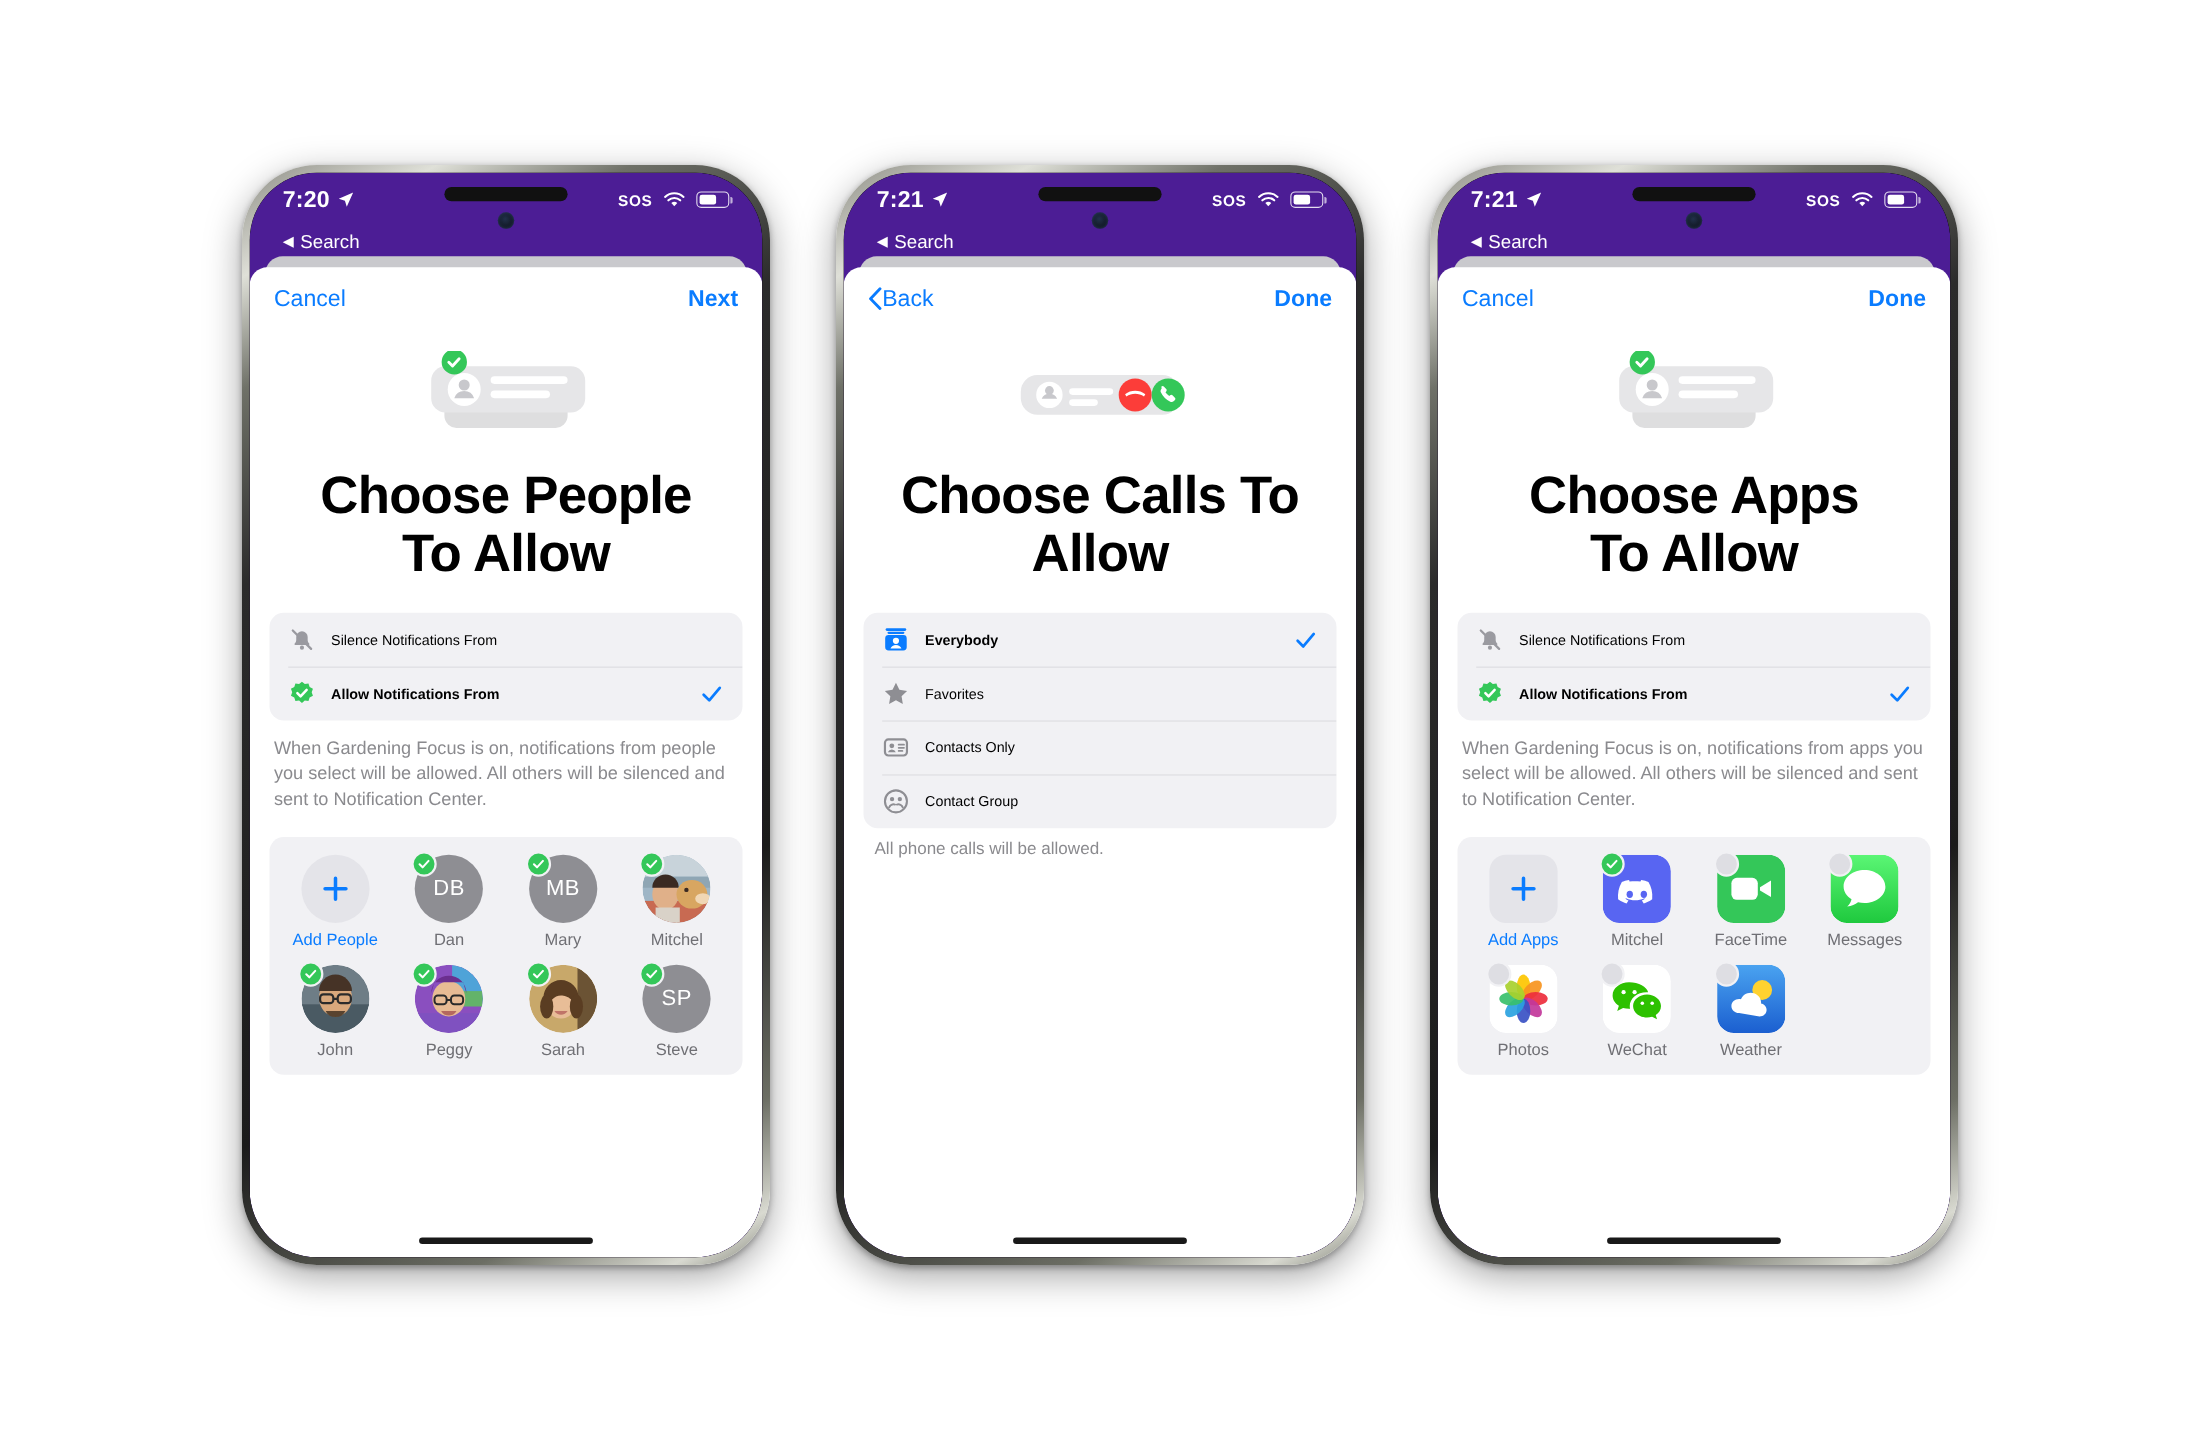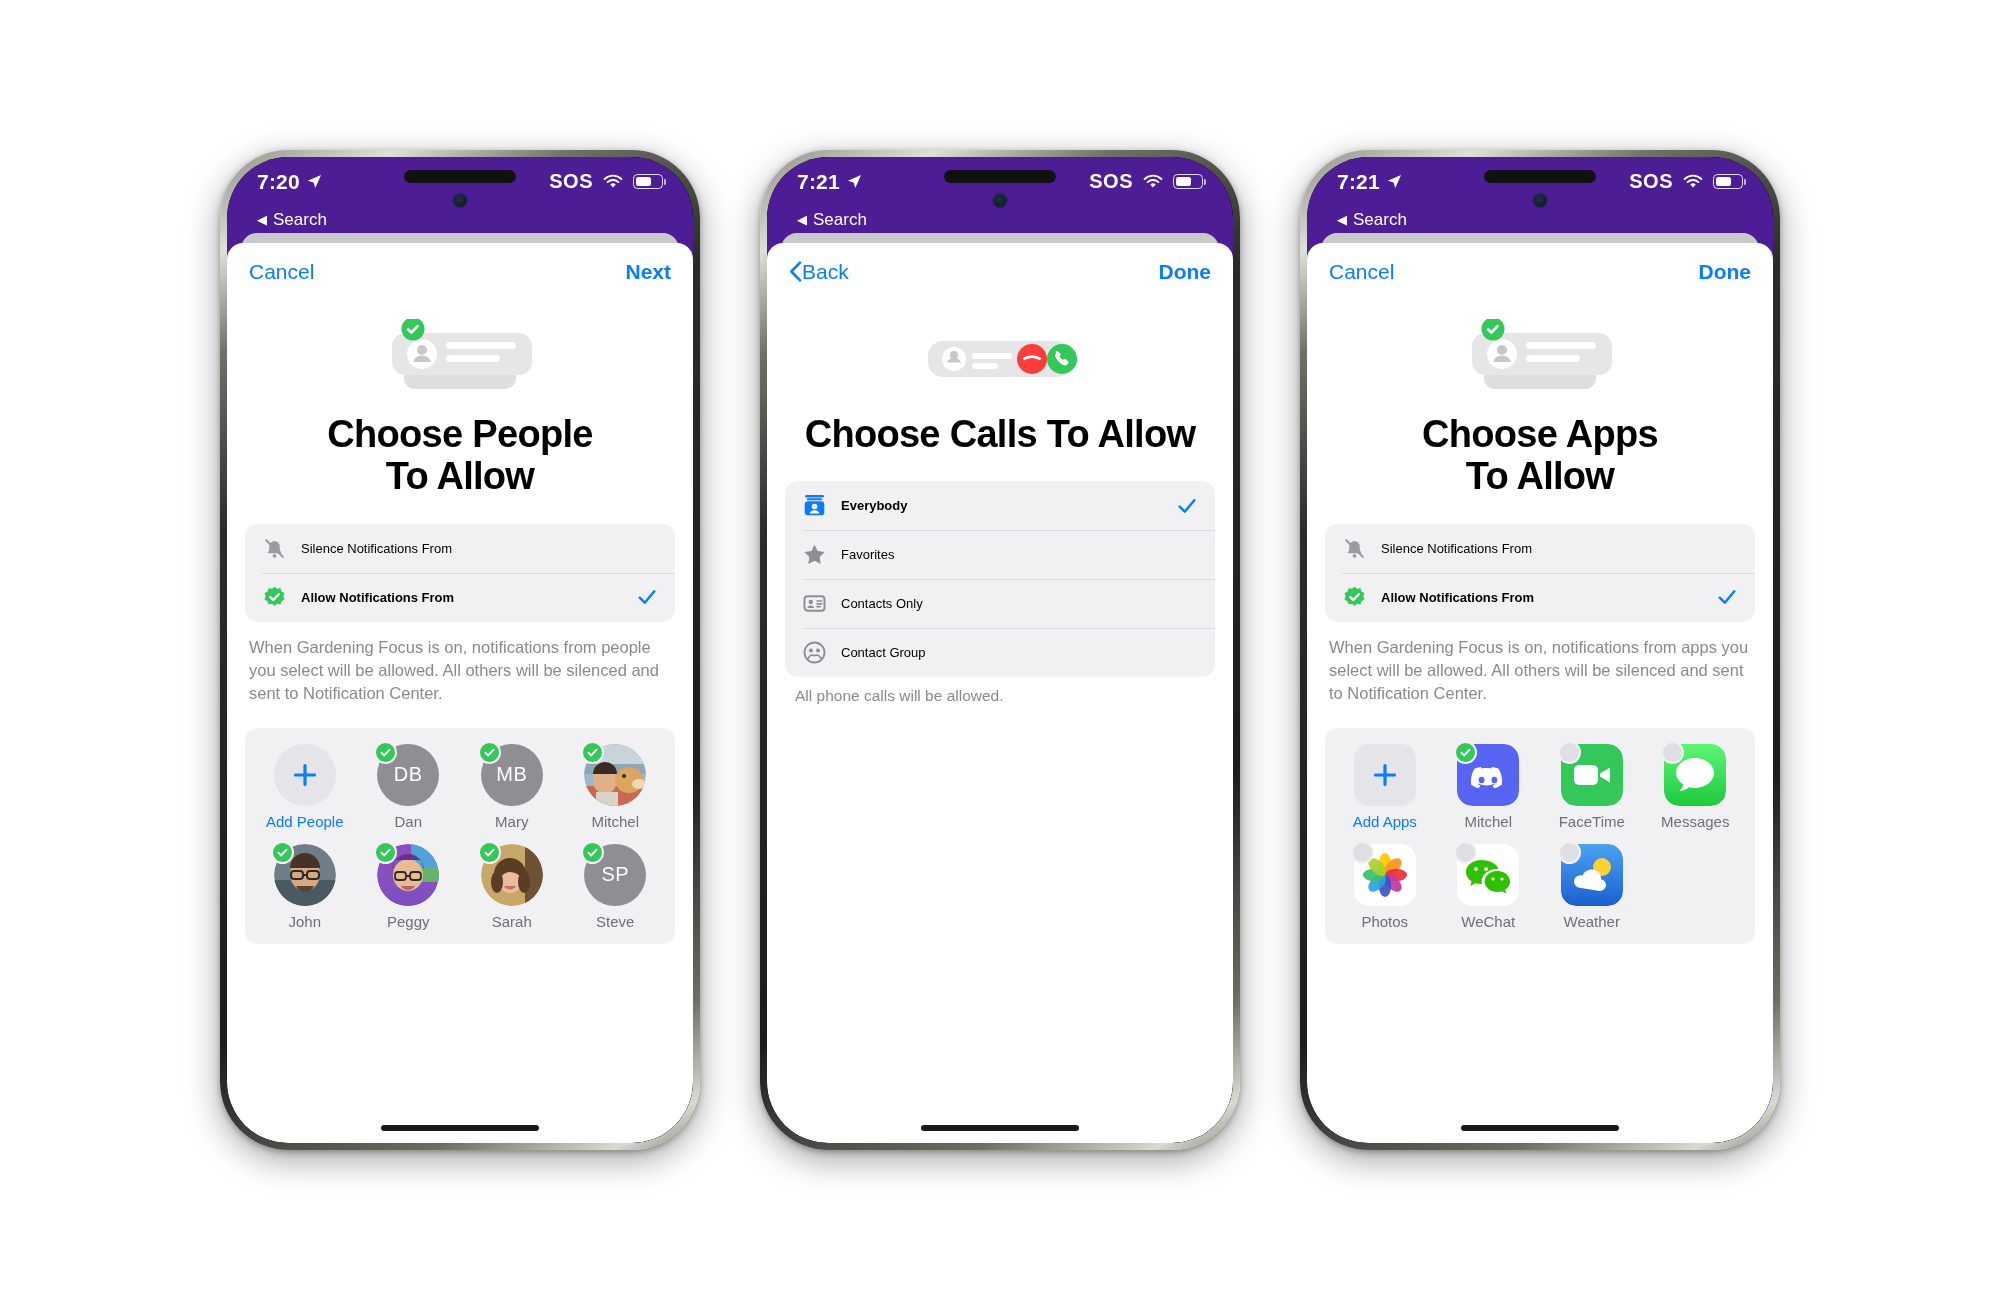--- a/index.html
+++ b/index.html
@@ -45,21 +45,21 @@
   
   .statusbar {
     position: relative; height: 50px; flex: 0 0 auto;
     color: #fff; padding: 0 30px;
     display: flex; align-items: center; justify-content: space-between;
     font-size: 21px; font-weight: bold; letter-spacing: .2px;
   }
   .sb-left { display: flex; align-items: center; gap: 7px; }
   .loc-arrow { width: 15px; height: 15px; display: block; }
   .sb-right { display: flex; align-items: center; gap: 9px; }
-  .sos-txt { font-size: 20px; font-weight: bold; letter-spacing: .5px; }
+  .sos-txt { font-size: 14px; font-weight: bold; letter-spacing: .5px; }
   .wifi-ic { width: 22px; height: 16px; display:block; }
   .batt {
     width: 30px; height: 15px; border: 1.8px solid rgba(255,255,255,.85);
     border-radius: 4.5px; position: relative; padding: 1.6px;
   }
   .batt::after {
     content:""; position: absolute; right: -4.2px; top: 4px;
     width: 2.2px; height: 6px; border-radius: 0 1.4px 1.4px 0;
     background: rgba(255,255,255,.65);
   }
@@ -92,22 +92,22 @@
   }
   .nav-btn { color: #0a7cff; cursor: default; white-space: nowrap; }
   .nav-btn.bold { font-weight: bold; }
   .nav-left { display: flex; align-items: center; gap: 0; color:#0a7cff; }
   .chev-back { width: 13px; height: 21px; display: block; }
 
   .hero { flex: 0 0 auto; display: flex; flex-direction: column; align-items: center; }
   .hero-art { position: relative; width: 180px; height: 78px; margin-top: 18px; }
 
   .title {
-    margin-top: 16px; text-align: center;
-    font-size: 38px; font-weight: bold; line-height: 1.12;
+    margin-top: 27px; text-align: center;
+    font-size: 48px; font-weight: bold; line-height: 1.12;
     letter-spacing: -.7px; color: #000;
   }
 
   
   .group {
     margin: 26px 18px 0; background: #f1f1f4;
     border-radius: 13px; overflow: hidden;
   }
   .row {
     display: flex; align-items: center; gap: 14px;

